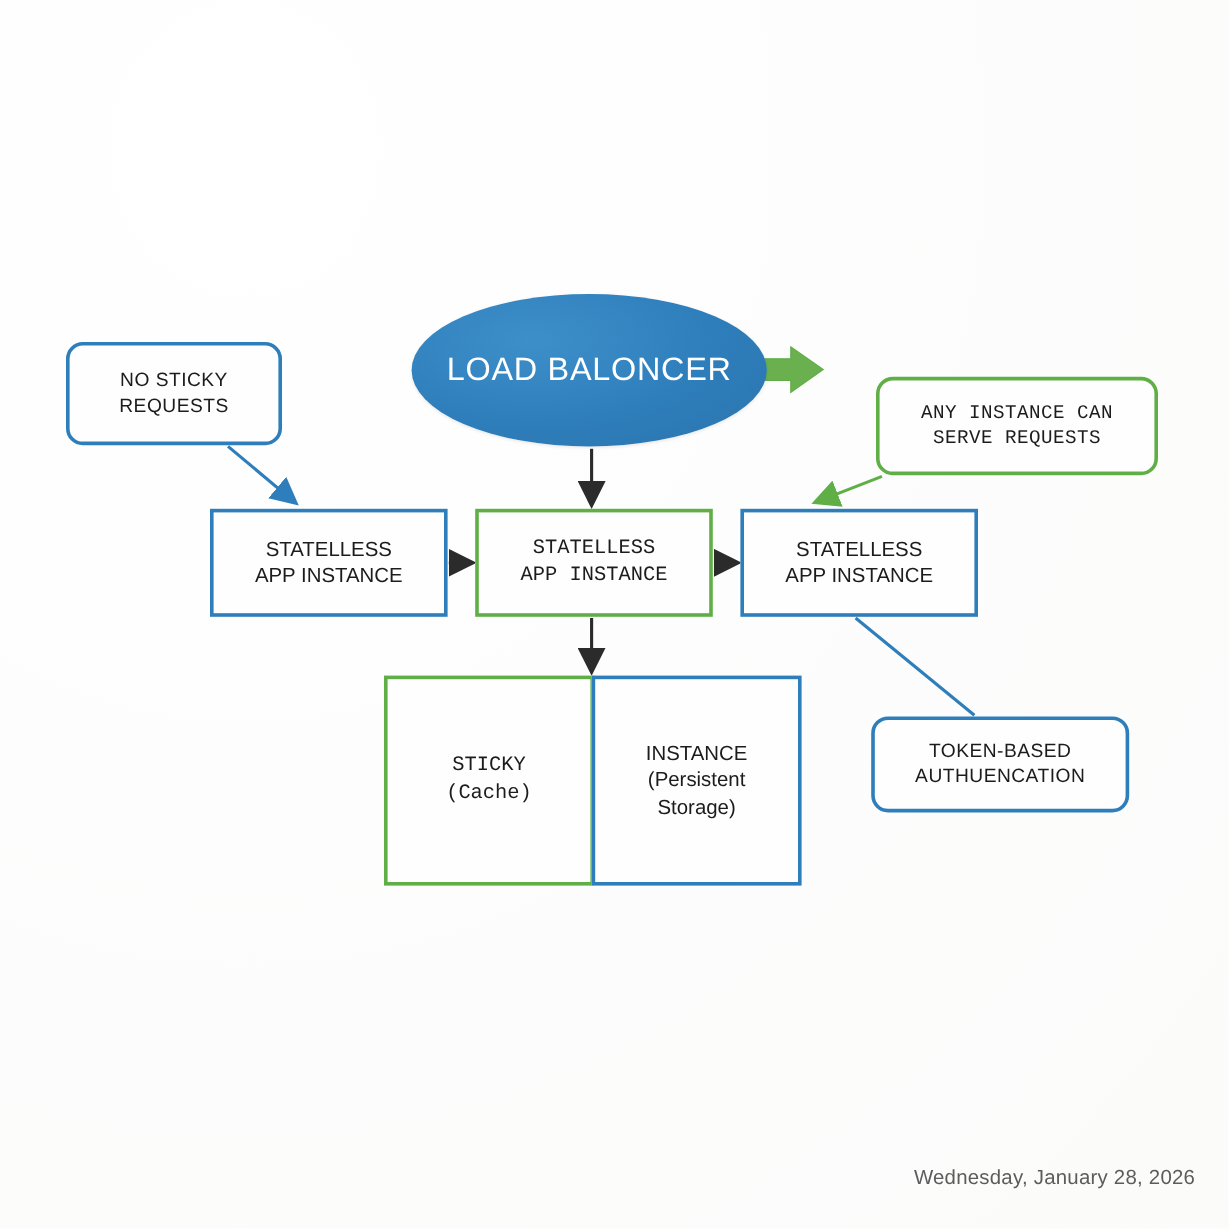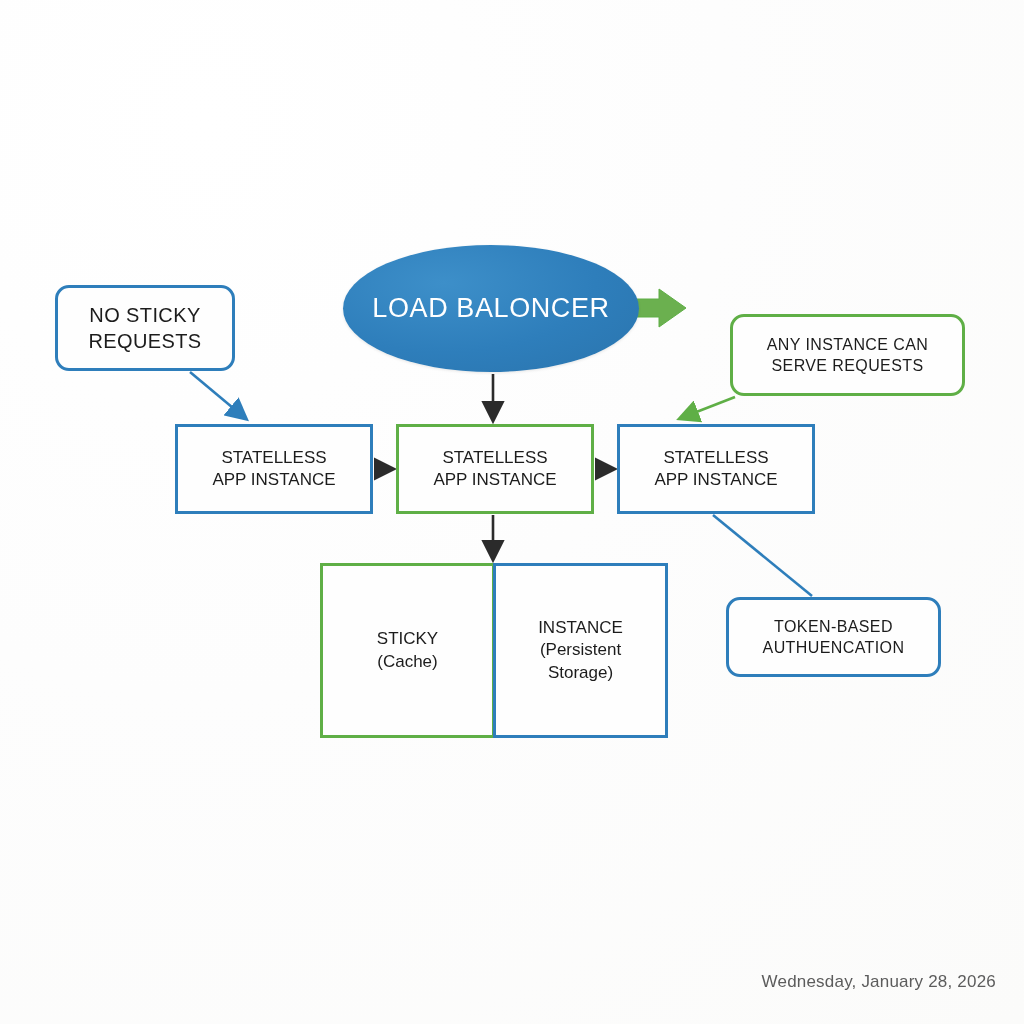--- a/index.html
+++ b/index.html
@@ -27,21 +27,21 @@
     box-sizing: border-box;
     display: flex;
     flex-direction: column;
     align-items: center;
     justify-content: center;
     background: #fefefe;
     text-align: center;
     color: #1c1c1c;
   }
   .box-blue  { border: 3px solid #2E7EBB; }
-  .box-green { border: 3px solid #5FAF46; }
+  .box-green { border: 3px solid #5FAF46; font-family: Liberation Mono, monospace; }
   .callout {
     border-radius: 14px;
     letter-spacing: .4px;
   }
   .line { line-height: 1.32; white-space: nowrap; }
 
   
   #lb {
     position: absolute;
     left: 343px; top: 245px;
@@ -67,21 +67,21 @@
     position: absolute;
     left: 320px; top: 753px;
     width: 348px;
     text-align: center;
     font-size: 17px;
     letter-spacing: .5px;
     color: #1c1c1c;
   }
 
   
-  #c-sticky { left: 55px;  top: 285px; width: 180px; height: 86px; font-size: 20px; }
+  #c-sticky { left: 55px;  top: 285px; width: 180px; height: 86px; font-size: 16px; }
   #c-any    { left: 730px; top: 314px; width: 235px; height: 82px; font-size: 16px; }
   #c-token  { left: 726px; top: 597px; width: 215px; height: 80px; font-size: 16px; }
 
   #date {
     position: absolute;
     right: 28px; bottom: 32px;
     font-size: 17px;
     color: #5c5c5c;
     letter-spacing: .2px;
   }

